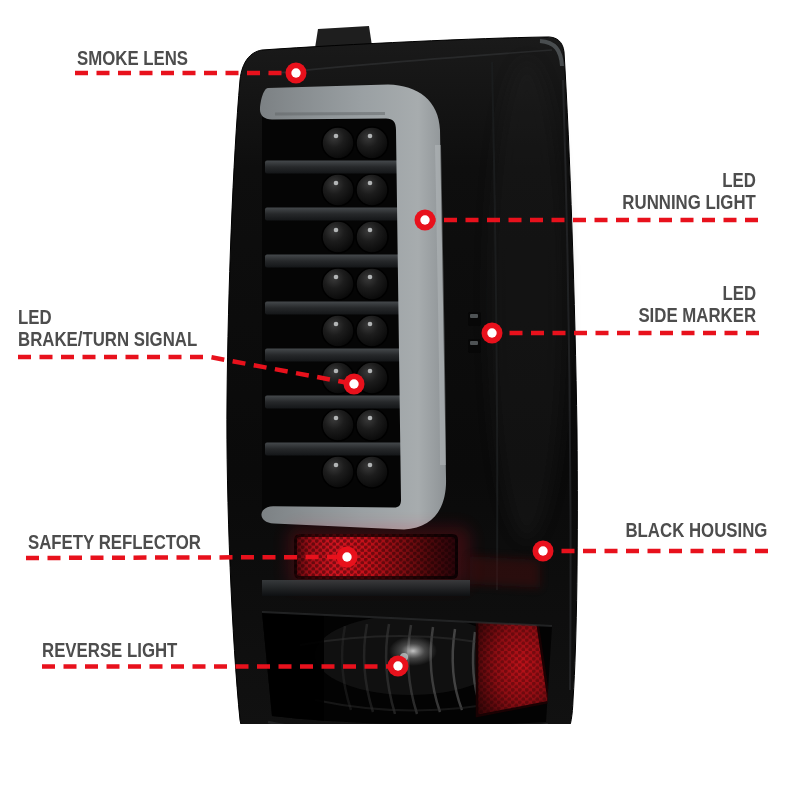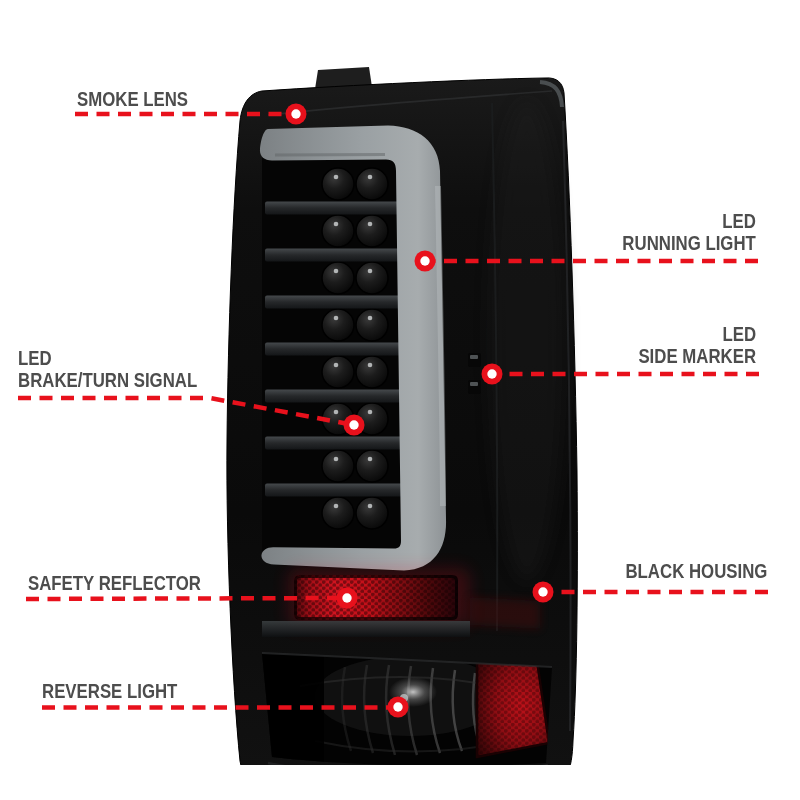--- a/index.html
+++ b/index.html
@@ -1,17 +1,17 @@
 <!DOCTYPE html>
 <html style="--accent-red: #e8111c; --label-gray: #4d4d4d; --housing-black: #0b0b0b; --tube-gray: #9aa0a3; --reflector-red: #c81420; --reverse-reflector-red: #a31119; --page-bg: #ffffff;"><head>
 <meta charset="utf-8">
 <style>
   html,body{margin:0;padding:0;background:#fff;}
   #stage{position:relative;width:800px;height:724px;background:var(--page-bg,#fff);overflow:hidden;
-         font-family:"Liberation Sans",sans-serif;margin-top:41px;}
+         font-family:"Liberation Sans",sans-serif;}
   #artwork{position:absolute;left:0;top:0;}
   .callout{position:absolute;color:var(--label-gray,#4d4d4d);
            font:700 21px/22px "Liberation Sans",sans-serif;white-space:nowrap;}
   .callout.align-left{transform:scaleX(0.8);transform-origin:0 0;text-align:left;}
   .callout.align-right{transform:scaleX(0.8);transform-origin:100% 0;text-align:right;}
   .leader{stroke:var(--accent-red,#e8111c);stroke-width:4.5;fill:none;stroke-dasharray:13 8.5;}
   .dot-o{fill:var(--accent-red,#e8111c);}
   .dot-i{fill:#ffffff;}
 </style>
 </head>

